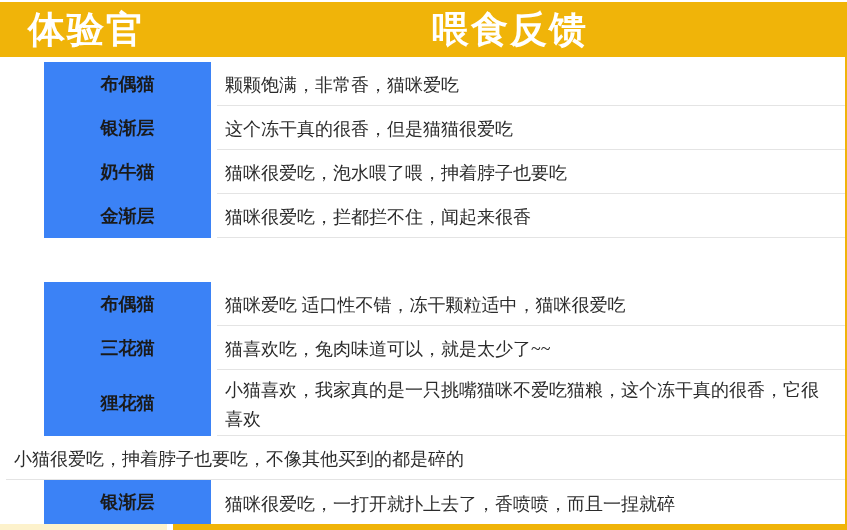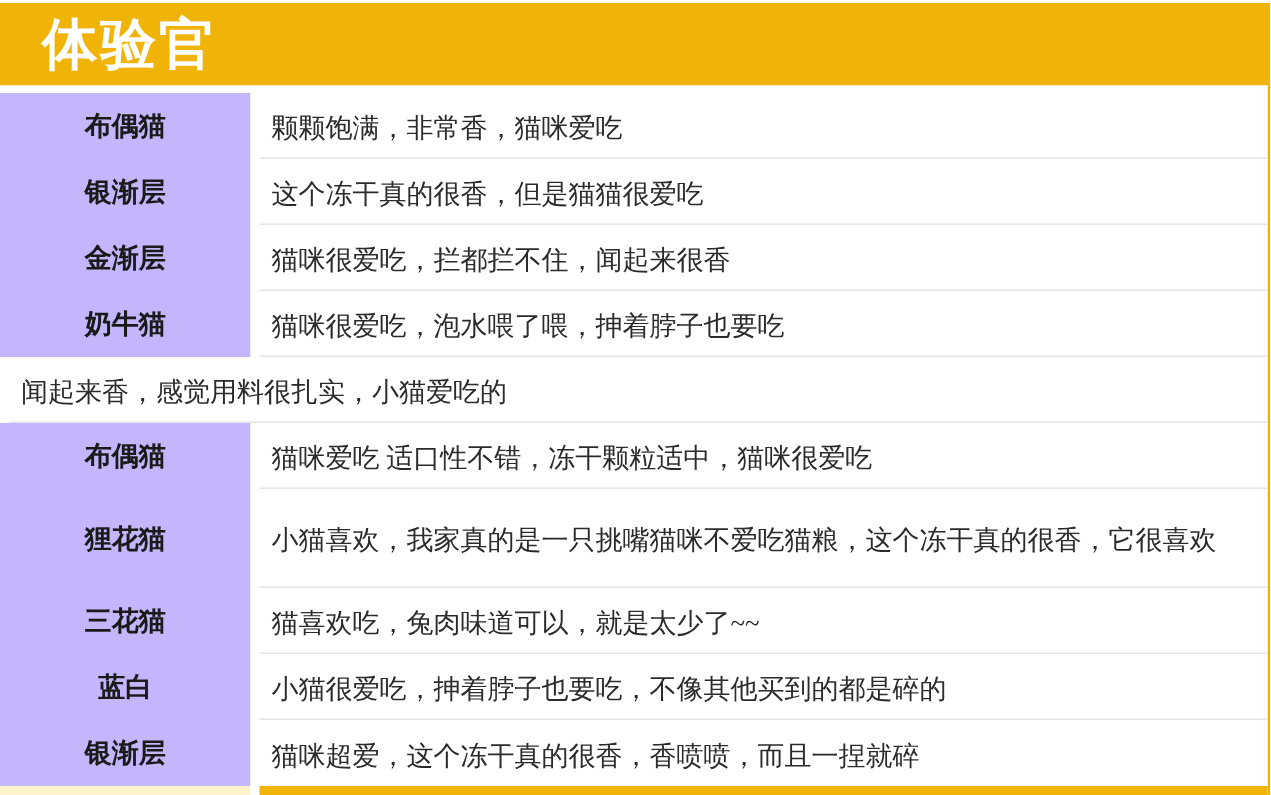--- a/index.html
+++ b/index.html
@@ -33,28 +33,29 @@
   .header-cell.left { width: 173px; }
   .header-cell.right { flex: 1; }
   .body-wrap {
     border-right: 2px solid #F0B409;
     width: 847px;
   }
   .top-gap { height: 5px; background: #ffffff; }
   .trow { display: flex; align-items: stretch; }
   .breed-cell {
     width: 167px;
-    background: #c4b5fd;
+    background: #3b82f6;
     display: flex;
     align-items: center;
     justify-content: center;
     font-weight: bold;
     font-size: 18px;
     color: #1a1a1a;
     flex-shrink: 0;
+    margin-left: 44px;
   }
   .col-gap { width: 6px; background: #ffffff; flex-shrink: 0; }
   .feedback-cell {
     flex: 1;
     background: #ffffff;
     display: flex;
     align-items: center;
     padding: 4px 10px 0 8px;
     font-size: 18px;
     color: #2b2b2b;
@@ -69,82 +70,81 @@
   .bottom-bar .seg-white { width: 6px; background: #ffffff; }
   .bottom-bar .seg-gold { flex: 1; background: #F0B409; }
 </style>
 </head>
 <body>
 
 <div class="page">
 
   <div class="header">
     <div class="header-cell left">体验官</div>
+    <div class="header-cell right">喂食反馈</div>
   </div>
 
   <div class="body-wrap">
     <div class="top-gap"></div>
 
     <div class="trow">
       <div class="breed-cell">布偶猫</div>
       <div class="col-gap"></div>
       <div class="feedback-cell">颗颗饱满，非常香，猫咪爱吃</div>
     </div>
 
     <div class="trow">
       <div class="breed-cell">银渐层</div>
       <div class="col-gap"></div>
       <div class="feedback-cell">这个冻干真的很香，但是猫猫很爱吃</div>
     </div>
 
     <div class="trow">
+      <div class="breed-cell">奶牛猫</div>
+      <div class="col-gap"></div>
+      <div class="feedback-cell">猫咪很爱吃，泡水喂了喂，抻着脖子也要吃</div>
+    </div>
+
+    <div class="trow">
       <div class="breed-cell">金渐层</div>
       <div class="col-gap"></div>
       <div class="feedback-cell">猫咪很爱吃，拦都拦不住，闻起来很香</div>
     </div>
 
     <div class="trow">
-      <div class="breed-cell">奶牛猫</div>
       <div class="col-gap"></div>
-      <div class="feedback-cell">猫咪很爱吃，泡水喂了喂，抻着脖子也要吃</div>
-    </div>
-
-    <div class="trow">
-      <div class="col-gap"></div>
-      <div class="feedback-cell">闻起来香，感觉用料很扎实，小猫爱吃的</div>
     </div>
 
     <div class="trow">
       <div class="breed-cell">布偶猫</div>
       <div class="col-gap"></div>
       <div class="feedback-cell">猫咪爱吃 适口性不错，冻干颗粒适中，猫咪很爱吃</div>
+    </div>
+
+    <div class="trow">
+      <div class="breed-cell">三花猫</div>
+      <div class="col-gap"></div>
+      <div class="feedback-cell">猫喜欢吃，兔肉味道可以，就是太少了~~</div>
     </div>
 
     <div class="trow tall">
       <div class="breed-cell">狸花猫</div>
       <div class="col-gap"></div>
       <div class="feedback-cell">小猫喜欢，我家真的是一只挑嘴猫咪不爱吃猫粮，这个冻干真的很香，它很喜欢</div>
     </div>
 
     <div class="trow">
-      <div class="breed-cell">三花猫</div>
-      <div class="col-gap"></div>
-      <div class="feedback-cell">猫喜欢吃，兔肉味道可以，就是太少了~~</div>
-    </div>
-
-    <div class="trow">
-      <div class="breed-cell">蓝白</div>
       <div class="col-gap"></div>
       <div class="feedback-cell">小猫很爱吃，抻着脖子也要吃，不像其他买到的都是碎的</div>
     </div>
 
     <div class="trow last">
       <div class="breed-cell">银渐层</div>
       <div class="col-gap"></div>
-      <div class="feedback-cell">猫咪超爱，这个冻干真的很香，香喷喷，而且一捏就碎</div>
+      <div class="feedback-cell">猫咪很爱吃，一打开就扑上去了，香喷喷，而且一捏就碎</div>
     </div>
 
     <div class="bottom-bar">
       <div class="seg-cream"></div>
       <div class="seg-white"></div>
       <div class="seg-gold"></div>
     </div>
   </div>
 
 </div>

